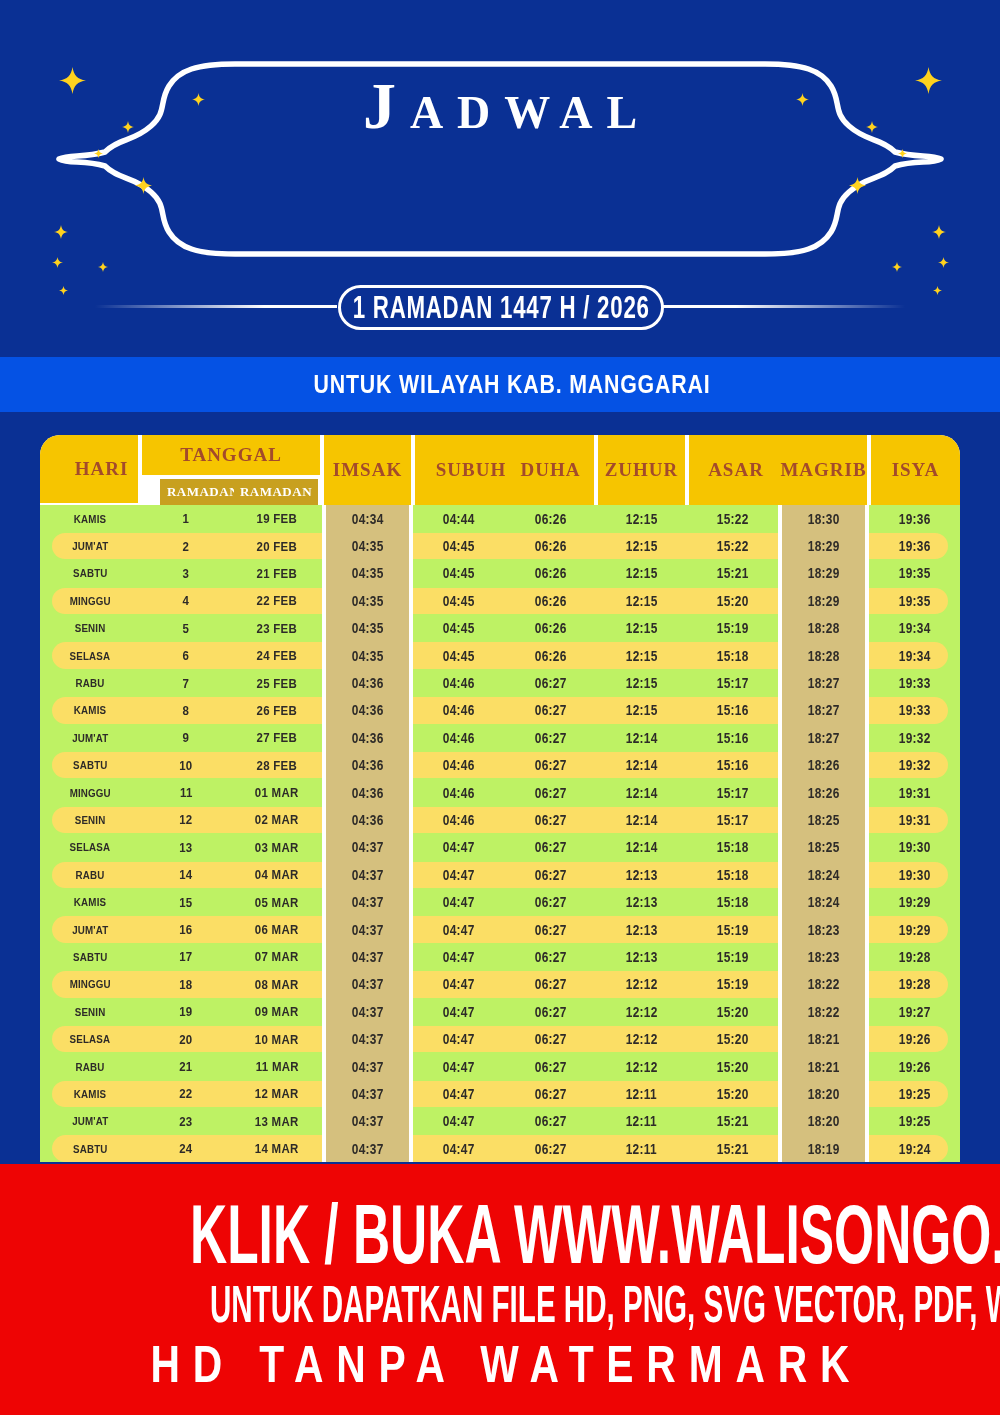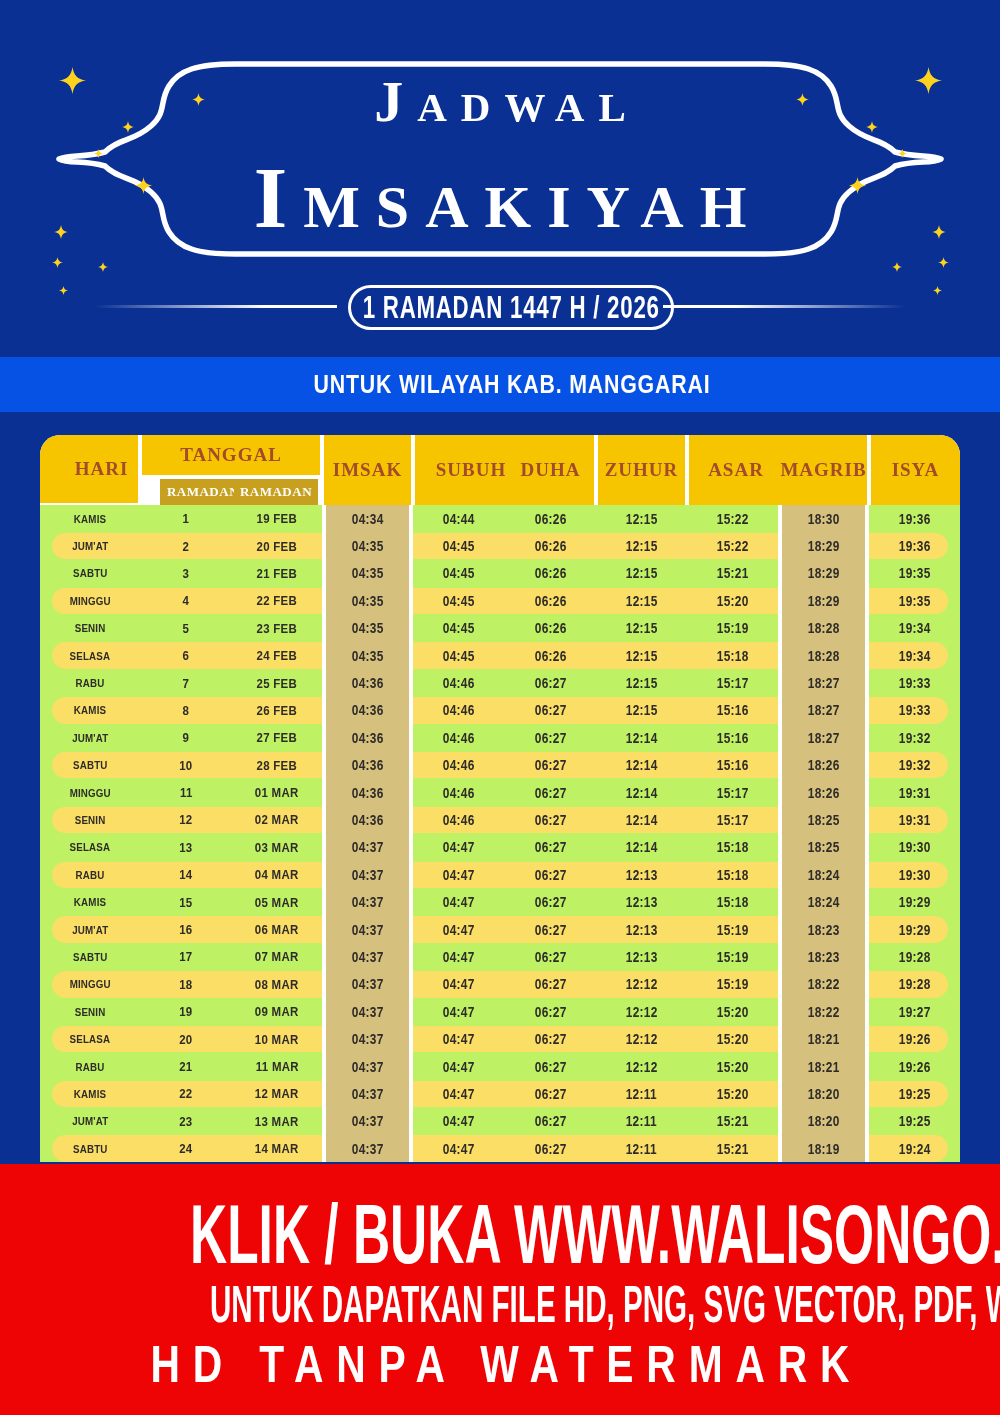--- a/index.html
+++ b/index.html
@@ -14,28 +14,28 @@
   .frame path{ fill:none; stroke:#fff; stroke-width:5.5; stroke-linejoin:round; stroke-linecap:round; }
   .star{ position:absolute; }
   .star svg{ display:block; width:100%; height:100%; }
   .star path{ fill:var(--star,#FFD21E); }
   
   .t1,.t2{
     position:absolute; left:0; right:0; text-align:center; color:#fff;
     font-family:"Liberation Serif", serif; font-weight:bold; font-variant:small-caps;
     line-height:1; white-space:nowrap;
   }
-  .t1{ top:73px; font-size:58px; letter-spacing:14px; padding-left:14px; }
+  .t1{ top:73px; font-size:66px; letter-spacing:14px; padding-left:14px; }
   .t2{ top:155px; font-size:86px; letter-spacing:16px; padding-left:16px; }
   
   .hline{ position:absolute; top:305px; height:2.5px; width:242px; }
   .hline.l{ left:95px;  background:linear-gradient(90deg, rgba(255,255,255,0), #fff 70%); }
   .hline.r{ left:663px; background:linear-gradient(270deg, rgba(255,255,255,0), #fff 70%); }
   .badge{
-    position:absolute; left:348px; top:285px; width:326px; height:45px;
+    position:absolute; left:338px; top:285px; width:326px; height:45px;
     border:3.5px solid #fff; border-radius:26px;
     display:flex; align-items:center; justify-content:center;
   }
   .badge span{ display:inline-block; transform:scaleX(0.72); color:#fff;
     font-weight:bold; font-size:31px; letter-spacing:1px; white-space:nowrap; }
   
   .band{
     position:absolute; left:0; top:357px; width:1000px; height:55px;
     background:var(--band,#0552E4); display:flex; align-items:center; justify-content:center;padding-left:24px;
   }
@@ -204,21 +204,20 @@
         </svg>
       </div>
       <div class="star" style="left: 932.5px; top: 285.5px; width: 9px; height: 9px;">
         <svg viewBox="0 0 24 24">
           <path d="M12 0C13.2 7.6 16.4 10.8 24 12C16.4 13.2 13.2 16.4 12 24C10.8 16.4 7.6 13.2 0 12C7.6 10.8 10.8 7.6 12 0Z"></path>
         </svg>
       </div>
     </div>
 
   <div class="t1">Jadwal</div>
-  <div class="t2">Imsakiyah</div>
 
   <div class="hline l"></div>
   <div class="hline r"></div>
   <div class="badge">
     <span>1 RAMADAN 1447 H / 2026</span>
   </div>
 
   <div class="band">
     <span>UNTUK WILAYAH KAB. MANGGARAI</span>
   </div>

